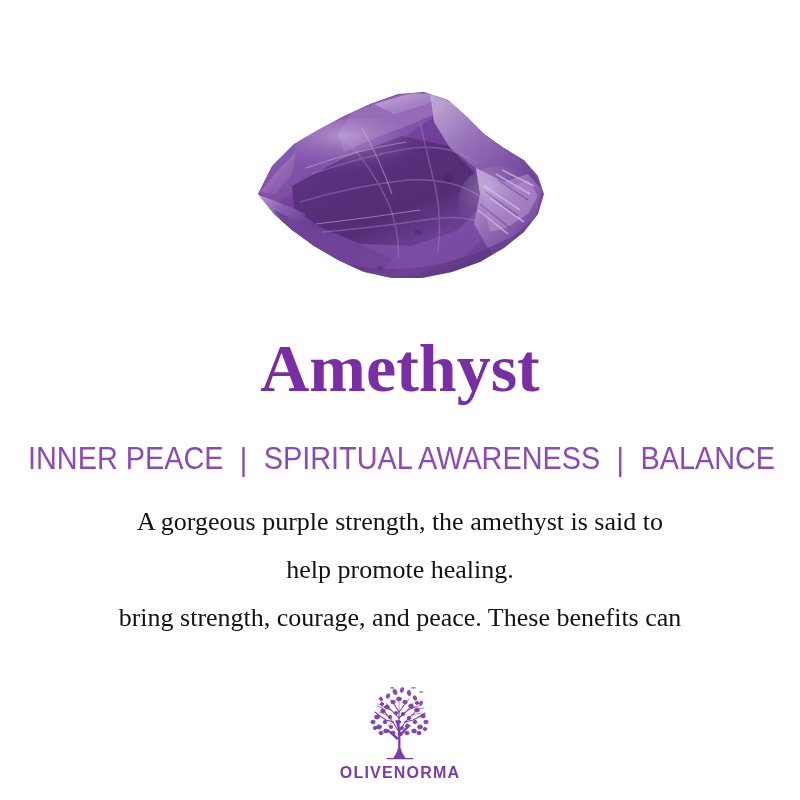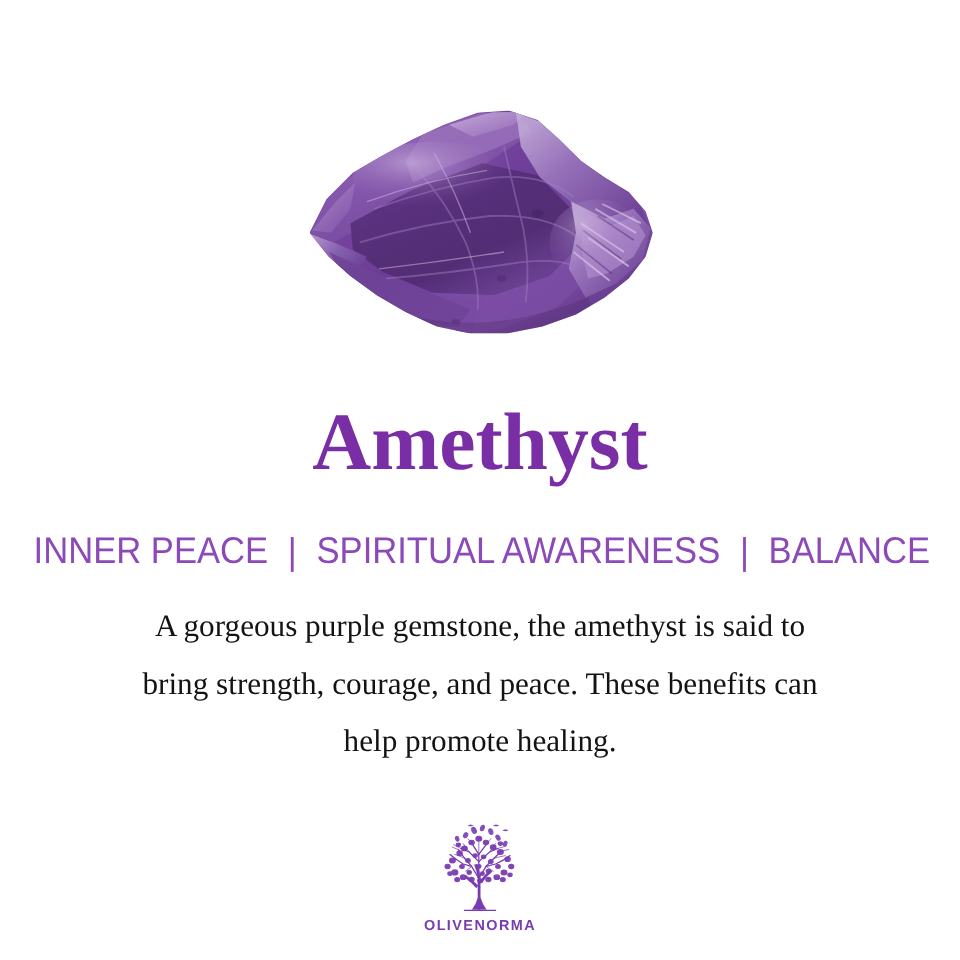--- a/index.html
+++ b/index.html
@@ -114,21 +114,21 @@
     display: block;
     margin: 0 auto;
     width: 86px;
     height: 76px;
   }
   .logo-word {
     display: block;
     margin-top: 2px;
     font-family: "Liberation Sans", sans-serif;
     font-weight: 700;
-    font-size: 12px;
+    font-size: 16px;
     letter-spacing: 1.2px;
     color: #7a3bb0;
   }
 </style>
 </head>
 <body>
 
 <div class="page">
 
   <div class="gem-stage">
@@ -251,23 +251,23 @@
 
   <div class="subtitle">
     <span class="attr">INNER PEACE</span>
     <span class="sep">|</span>
     <span class="attr">SPIRITUAL AWARENESS</span>
     <span class="sep">|</span>
     <span class="attr">BALANCE</span>
   </div>
 
   <div class="body-copy">
-    <span class="ln">A gorgeous purple gemstone, the amethyst is said to</span>
+    <span class="ln">A gorgeous purple strength, the amethyst is said to</span>
+    <span class="ln">help promote healing.</span>
     <span class="ln">bring strength, courage, and peace. These benefits can</span>
-    <span class="ln">help promote healing.</span>
   </div>
 
   <div class="logo">
     <svg class="logo-mark" viewBox="0 0 86 76">
       <g fill="#7a3bb0" stroke="#7a3bb0">
 
         <path d="M41.3,72 L41.3,46 Q40.6,40 38.4,34.6 L40.5,34.2 Q42.4,39.4 43.2,45
                  L43.2,72 Z" stroke-width="0.4"></path>
         <path d="M43.0,48 Q47.2,42.5 52.0,38.8 L53.1,40.2 Q48.2,44.2 44.4,50 Z" stroke-width="0.3"></path>
         <path d="M41.4,52 Q36.4,46.8 31.4,43.6 L30.3,45.2 Q35.4,48.6 40.0,54 Z" stroke-width="0.3"></path>

